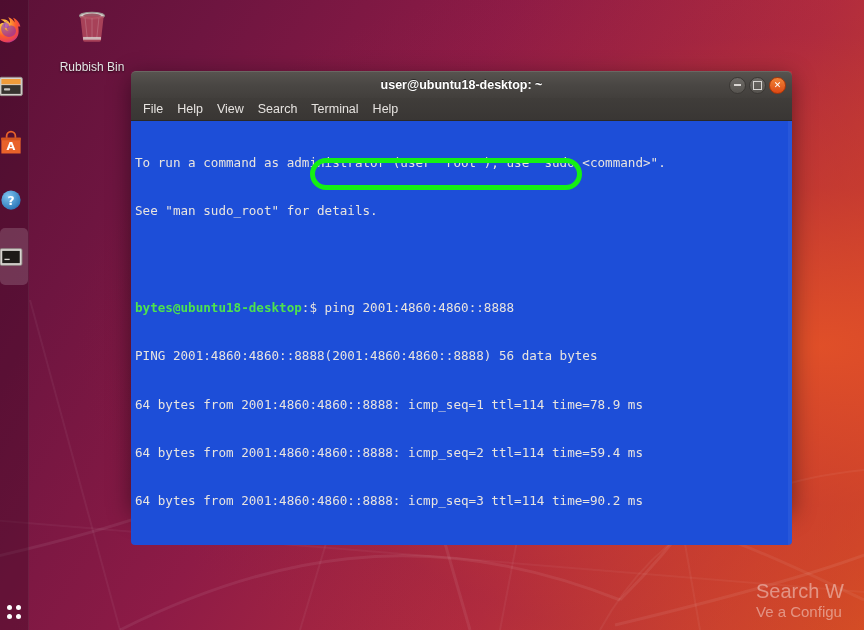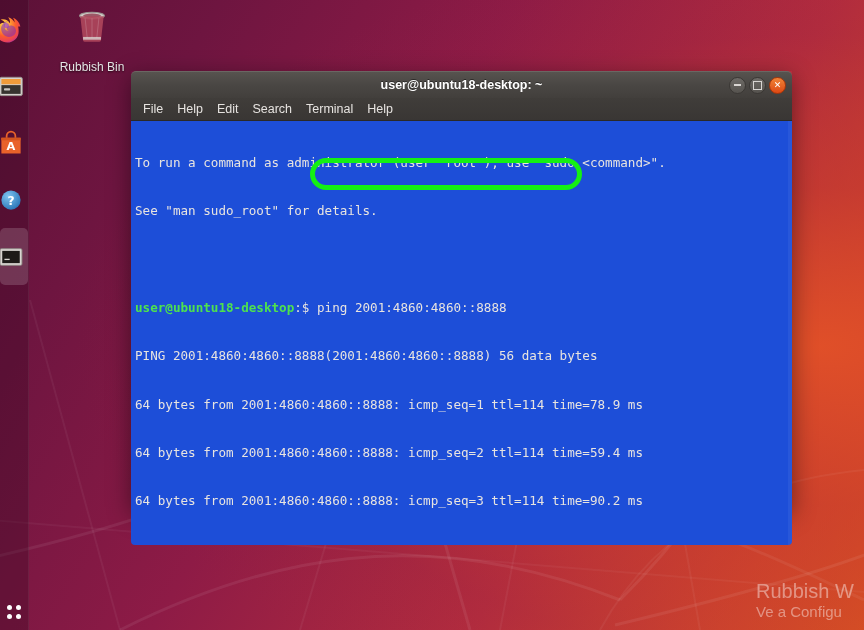--- a/index.html
+++ b/index.html
@@ -318,49 +318,49 @@
         <span class="wbtn">
             <i class="glyph-max"></i>
           </span>
         <span class="wbtn close">✕</span>
       </div>
     </div>
 
     <div class="menubar">
       <span class="menuitem">File</span>
       <span class="menuitem">Help</span>
-      <span class="menuitem">Edit</span>
+      <span class="menuitem">View</span>
       <span class="menuitem">Search</span>
       <span class="menuitem">Terminal</span>
       <span class="menuitem">Help</span>
     </div>
 
     <div class="term-body">
       <div class="term-text">
         <div class="line">To run a command as administrator (user "root"), use "sudo &lt;command&gt;".</div>
         <div class="line">See "man sudo_root" for details.</div>
         <div class="blank"></div>
-        <div class="line"><span class="green">user@ubuntu18-desktop</span><span class="white">:</span><span class="white">$</span><span class="white"> </span><span class="white">ping 2001:4860:4860::8888</span></div>
+        <div class="line"><span class="green">bytes@ubuntu18-desktop</span><span class="white">:</span><span class="white">$</span><span class="white"> </span><span class="white">ping 2001:4860:4860::8888</span></div>
         <div class="line">PING 2001:4860:4860::8888(2001:4860:4860::8888) 56 data bytes</div>
         <div class="line">64 bytes from 2001:4860:4860::8888: icmp_seq=1 ttl=114 time=78.9 ms</div>
         <div class="line">64 bytes from 2001:4860:4860::8888: icmp_seq=2 ttl=114 time=59.4 ms</div>
         <div class="line">64 bytes from 2001:4860:4860::8888: icmp_seq=3 ttl=114 time=90.2 ms</div>
         
         
         
         
         
         
         
         
       </div>
       <div class="term-scroll"></div>
     </div>
   </div>
 
   <div class="annot-oval"></div>
 
   <div class="watermark">
-    <div class="wm-title">Rubbish W</div>
+    <div class="wm-title">Search W</div>
     <div class="wm-sub">Ve a Configu</div>
   </div>
 
 </div>
 
 </body></html>

